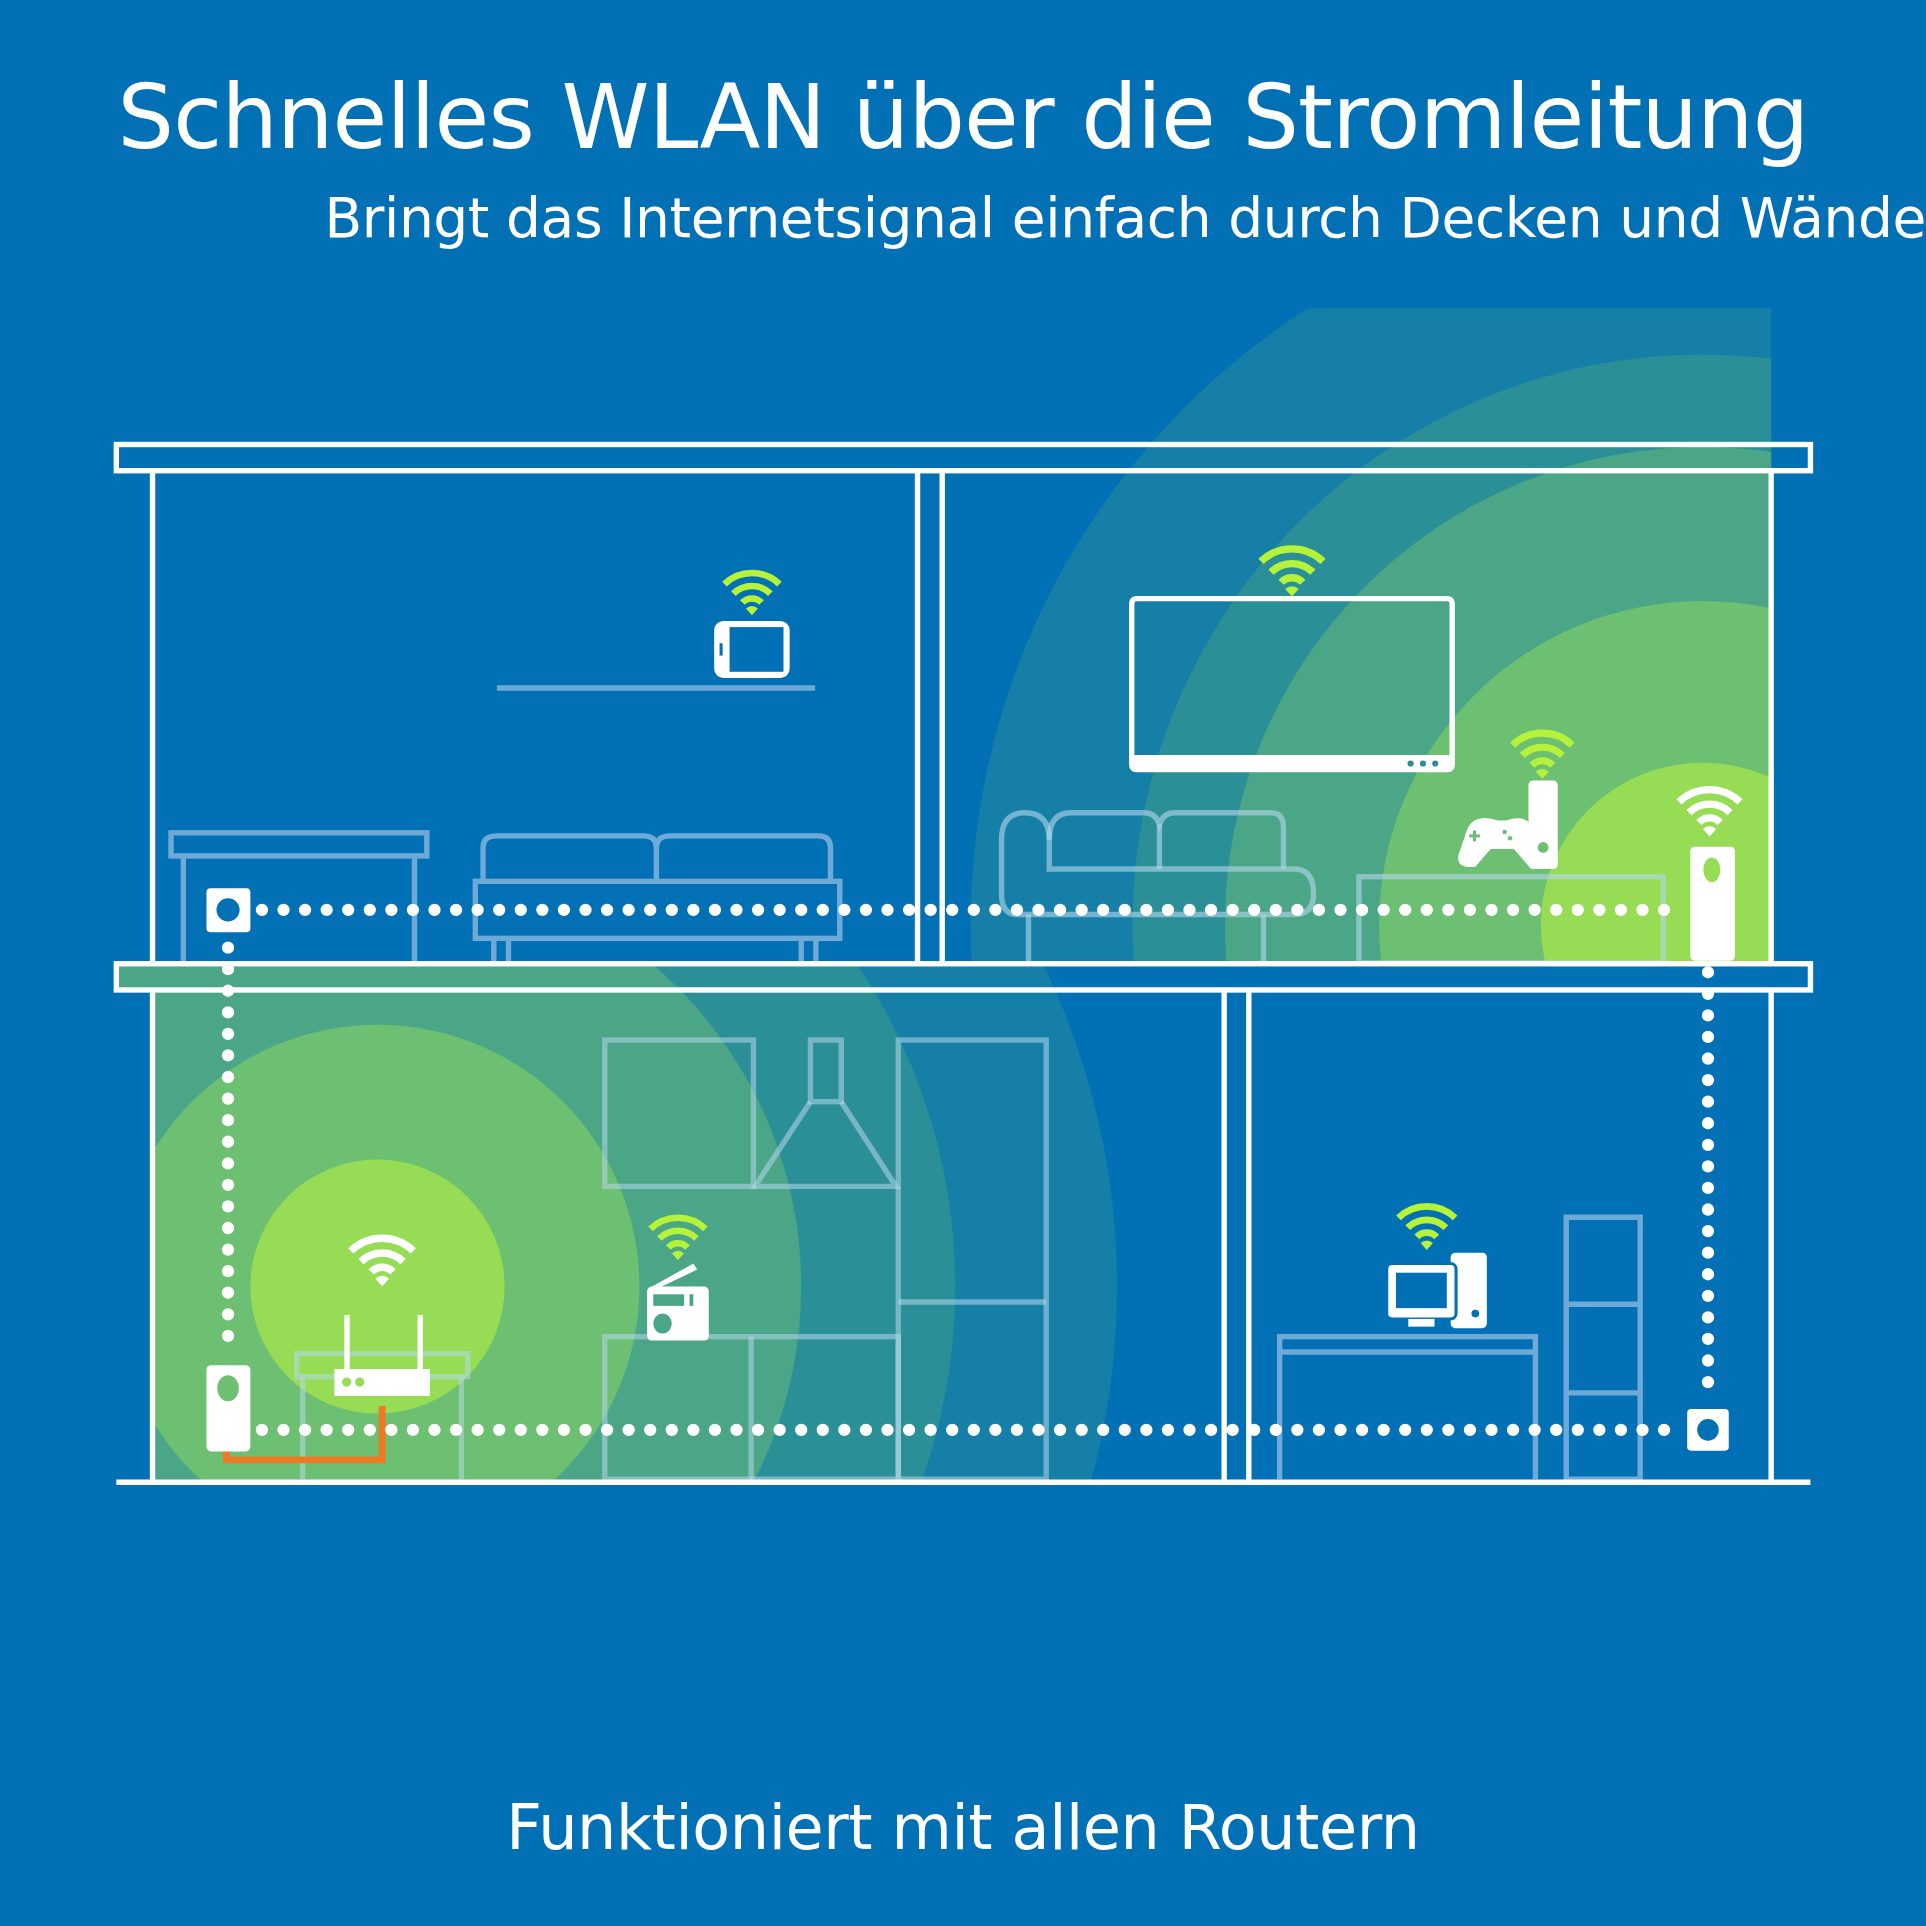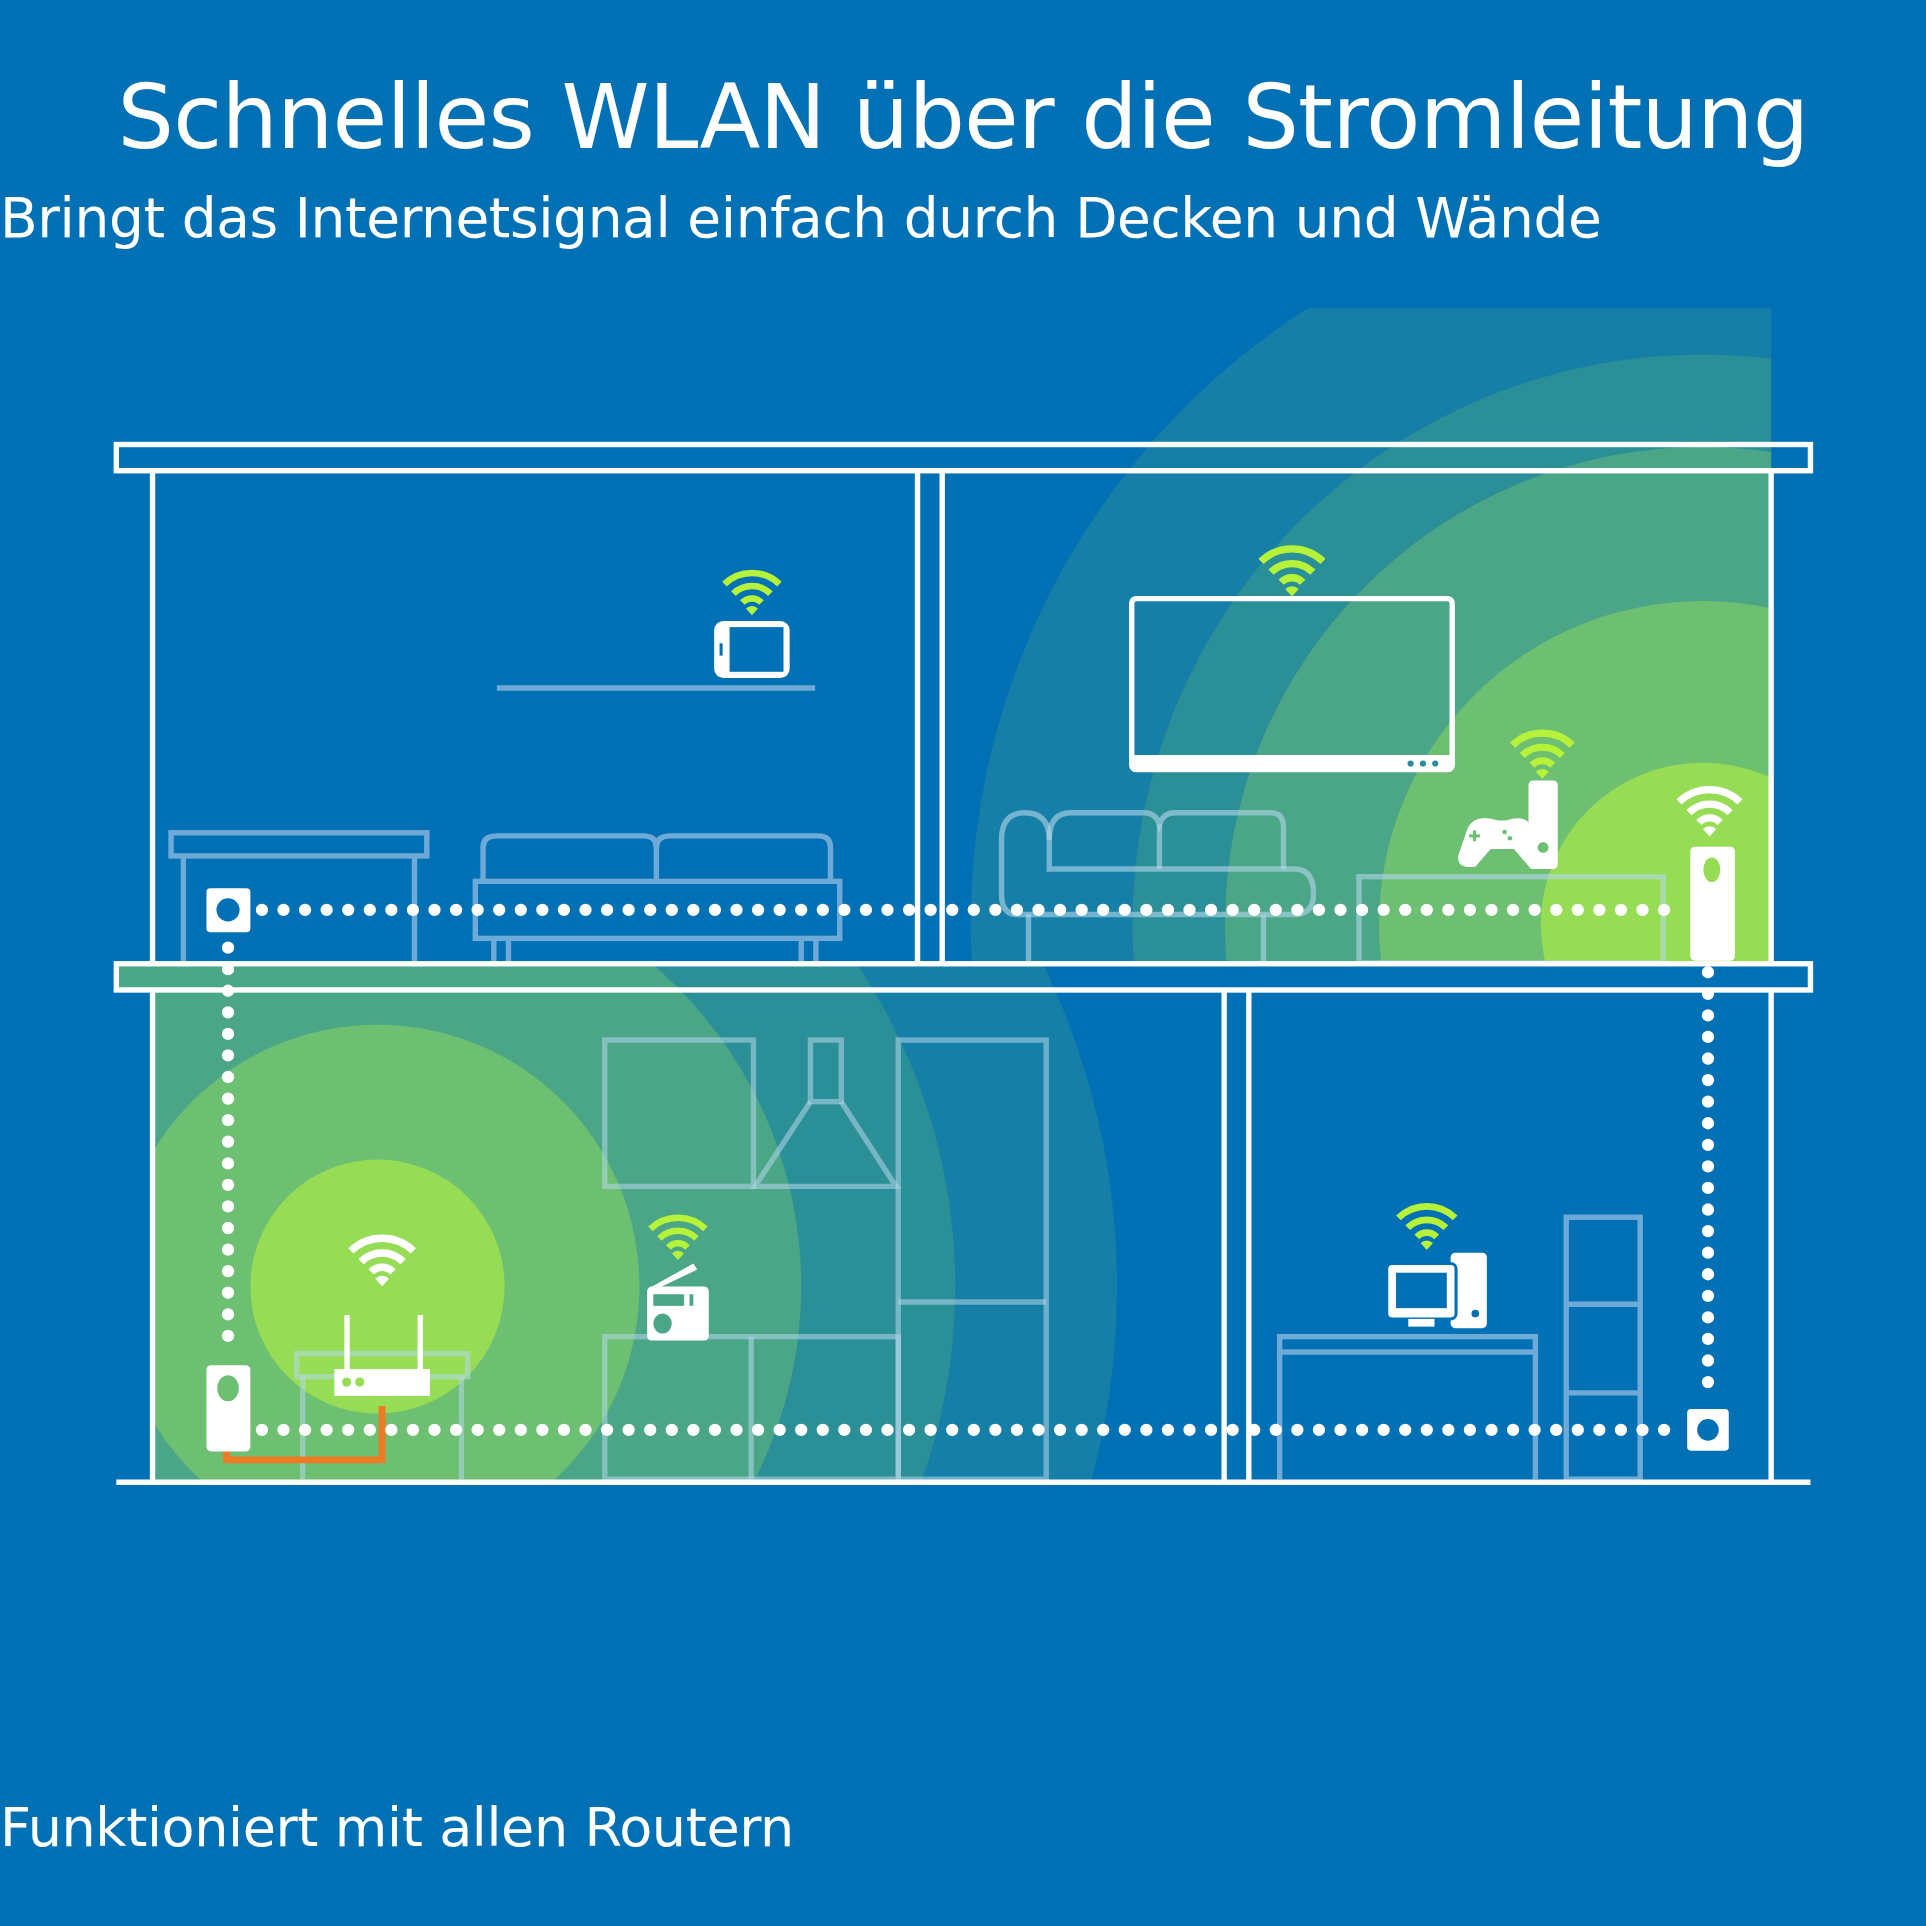--- a/index.html
+++ b/index.html
@@ -1,19 +1,19 @@
 <!DOCTYPE html>
 <html style="font-size:12.3px"><head>
 <meta charset="utf-8">
 <style>
   html,body{margin:0;padding:0;}
   body{width:1926px;height:1926px;background:#0270b5;overflow:hidden;position:relative;font-family:"DejaVu Sans","Liberation Sans",sans-serif;color:#fff;}
   .title{position:absolute;left:0;width:1926px;top:63px;text-align:center;font-size:89px;font-weight:normal;letter-spacing:-0.8px;line-height:108px;}
-  .subtitle{position:absolute;left:0;width:1926px;top:183px;text-align:left;font-size:55px;line-height:71px;letter-spacing:-0.4px;}
-  .footer{position:absolute;left:0;width:1926px;top:1792px;font-size:54px;line-height:71px;letter-spacing:-0.4px;}
+  .subtitle{position:absolute;left:0;width:1926px;top:183px;text-align:right;font-size:55px;line-height:71px;letter-spacing:-0.4px;}
+  .footer{position:absolute;left:0;width:1926px;top:1792px;text-align:center;font-size:62px;line-height:71px;letter-spacing:-0.4px;}
   svg.scene{position:absolute;left:0;top:0;}
 </style>
 </head>
 <body>
 
 <div class="title">Schnelles WLAN über die Stromleitung</div>
 <div class="subtitle">Bringt das Internetsignal einfach durch Decken und Wände</div>
 
 <svg class="scene" width="1926" height="1926" viewBox="0 0 2500 2500">
   <defs>

